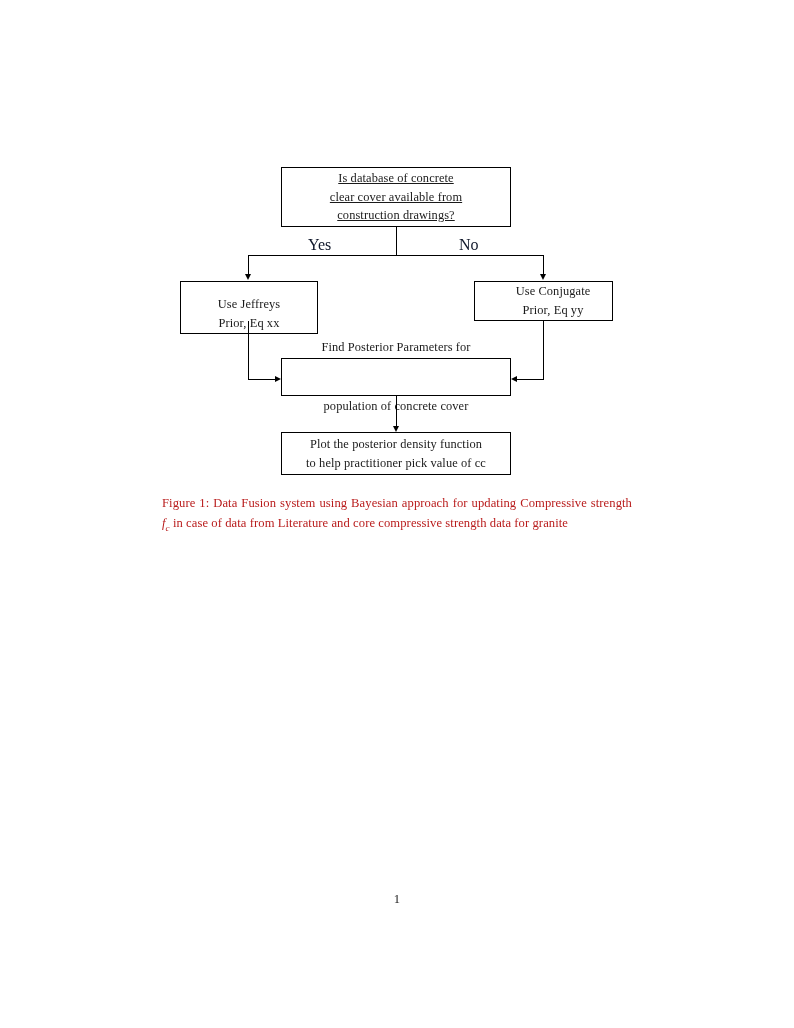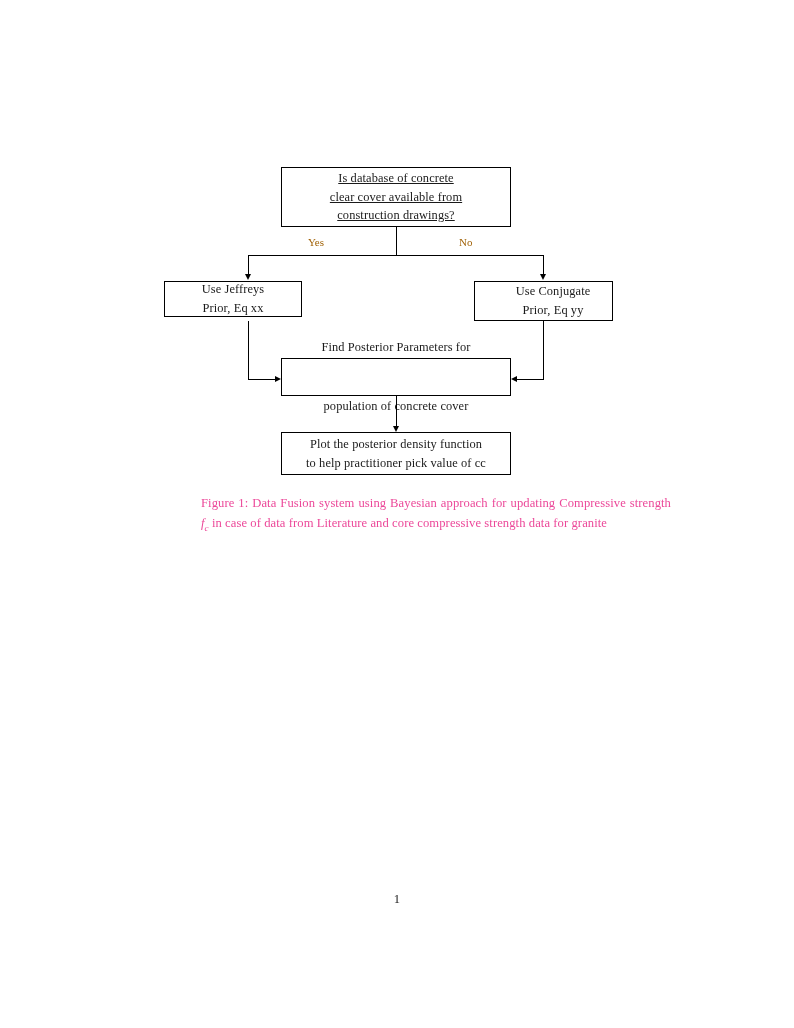--- a/index.html
+++ b/index.html
@@ -48,21 +48,21 @@
     font-size: 12.4px;
     line-height: 1.52;
     letter-spacing: 0.1px;
     color: #1a1a1a;
   }
   .fc-box .ln { display: block; white-space: nowrap; }
 
   
   #box-decision { left: 281px;  top: 167px; width: 230px; height: 60px; text-decoration: underline; }
   
-  #box-jeffreys  { left: 164px;  top: 281px; width: 138px; height: 36px; }
+  #box-jeffreys  { left: 180px;  top: 281px; width: 138px; height: 53px; justify-content: flex-end; }
   #box-conjugate { left: 474px;  top: 281px; width: 139px; height: 40px; padding-left: 19px; }
   
   #box-posterior { left: 281px;  top: 358px; width: 230px; height: 38px; gap: 40px; }
   
   #box-plot      { left: 281px;  top: 432px; width: 230px; height: 43px; }
 
   
   .vline, .hline {
     position: absolute;
     background: #000000;
@@ -86,39 +86,38 @@
     border-left: 6px solid #000000;
   }
   .arrow-left {
     border-top: 3.3px solid transparent;
     border-bottom: 3.3px solid transparent;
     border-right: 6px solid #000000;
   }
 
   .branch-label {
     position: absolute;
-    font-size: 11px;
+    font-size: 16px;
     line-height: 1;
-    color: #a16207;
+    color: #0f172a;
     white-space: nowrap;
   }
 
   
   .caption {
     position: absolute;
     left: 162px;
     top: 493px;
     width: 470px;
     font-size: 12.6px;
     line-height: 1.62;
     text-align: justify;
     text-justify: inter-word;
-    color: #ec4899;
+    color: #b91c1c;
     letter-spacing: 0.08px;
-    margin-left: 39px;
   }
   .caption .math-f {
     font-style: italic;
     font-family: "Liberation Serif", "DejaVu Serif", serif;
   }
   .caption .math-f sub {
     font-size: 0.72em;
     font-style: italic;
   }
 

